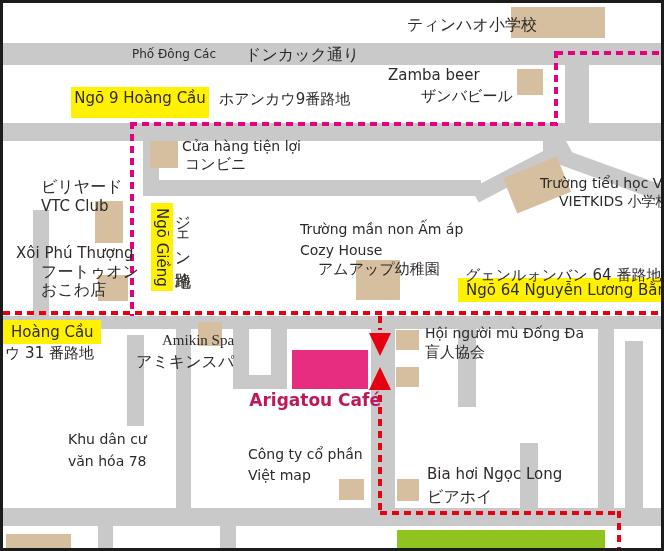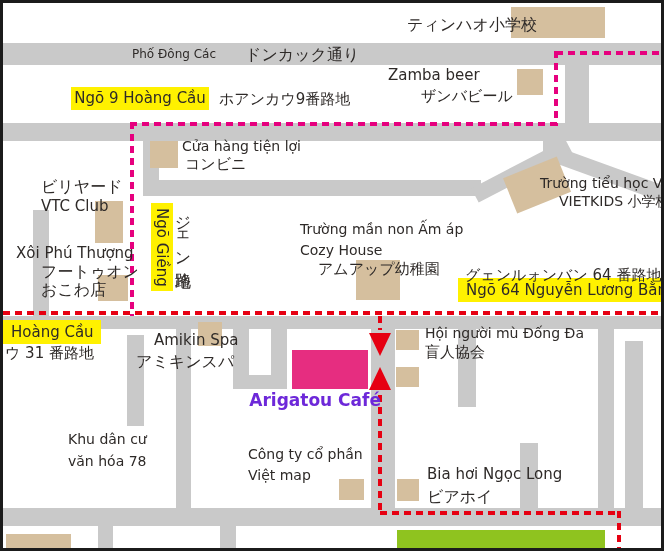--- a/index.html
+++ b/index.html
@@ -19,21 +19,21 @@
   .dash-h-pink{position:absolute;height:4px;z-index:3;background:repeating-linear-gradient(90deg,#e6007e 0 7px,transparent 7px 12px);}
   .dash-v-pink{position:absolute;width:4px;z-index:3;background:repeating-linear-gradient(180deg,#e6007e 0 7px,transparent 7px 12px);}
   .dash-h-red{position:absolute;height:4px;z-index:3;background:repeating-linear-gradient(90deg,#e60012 0 7px,transparent 7px 12px);}
   .dash-v-red{position:absolute;width:4px;z-index:3;background:repeating-linear-gradient(180deg,#e60012 0 7px,transparent 7px 12px);}
   .cafe-rect{position:absolute;background:#e62d80;z-index:2;}
   .green-rect{position:absolute;background:#8fc31f;z-index:2;}
   .arrow-down{position:absolute;width:0;height:0;z-index:4;
     border-left:11px solid transparent;border-right:11px solid transparent;border-top:23px solid #e60012;}
   .arrow-up{position:absolute;width:0;height:0;z-index:4;
     border-left:11px solid transparent;border-right:11px solid transparent;border-bottom:23px solid #e60012;}
-  .cafe-label{position:absolute;z-index:5;color:#6d28d9;font-weight:bold;font-size:17px;line-height:19px;text-align:right;white-space:nowrap;}
+  .cafe-label{position:absolute;z-index:5;color:#be185d;font-weight:bold;font-size:17px;line-height:19px;text-align:right;white-space:nowrap;}
 </style>
 </head>
 <body>
 
 <div class="map">
 
   <div class="road" style="left:0;top:40px;width:664px;height:22px;"></div>
   <div class="road" style="left:0;top:120px;width:664px;height:18px;"></div>
   <div class="road" style="left:562px;top:62px;width:24px;height:58px;"></div>
   <div class="road" style="left:140px;top:138px;width:16px;height:42px;"></div>
@@ -85,21 +85,21 @@
   <div class="bld" style="left:3px;top:531px;width:65px;height:17px;"></div>
 
   <div class="cafe-rect" style="left:289px;top:347px;width:76px;height:39px;"></div>
   <div class="green-rect" style="left:394px;top:527px;width:208px;height:21px;"></div>
 
   <div class="txt jpl" style="left:404px;top:12px;">ティンハオ小学校</div>
 
   <div class="txt" style="left:129px;top:42px;font-size:12px;">Phố Đông Các</div>
   <div class="txt jpl" style="left:242px;top:42px;">ドンカック通り</div>
 
-  <div class="ylab" style="left:68px;top:84px;width:138px;height:23px;text-align:center;">Ngõ 9 Hoàng Cầu</div>
+  <div class="ylab" style="left:68px;top:84px;width:138px;height:31px;text-align:center;">Ngõ 9 Hoàng Cầu</div>
   <div class="txt jp" style="left:216px;top:87px;">ホアンカウ9番路地</div>
 
   <div class="txt jp" style="left:418px;top:84px;">ザンバビール</div>
   <div class="txt jp" style="left:385px;top:63px;">Zamba beer</div>
 
   <div class="txt" style="left:179px;top:134px;">Cửa hàng tiện lợi</div>
   <div class="txt jp" style="left:182px;top:152px;">コンビニ</div>
 
   <div class="txt jpl" style="left:38px;top:174px;">ビリヤード</div>
   <div class="txt jp" style="left:38px;top:194px;">VTC Club</div>
@@ -117,21 +117,21 @@
 
   <div class="txt" style="left:537px;top:171px;">Trường tiểu học VI</div>
   <div class="txt" style="left:556px;top:189px;">VIETKIDS 小学校</div>
 
   <div class="txt jp" style="left:462px;top:263px;">グェンルォンバン 64 番路地</div>
   <div class="ylab" style="left:455px;top:275px;width:209px;height:24px;line-height:24px;padding-left:8px;">Ngõ 64 Nguyễn Lương Bằng</div>
 
   <div class="ylab" style="left:0;top:317px;width:90px;height:24px;line-height:24px;padding-left:8px;">Hoàng Cầu</div>
   <div class="txt jp" style="left:2px;top:341px;">ウ 31 番路地</div>
 
-  <div class="txt jp" style="left:151px;top:328px;">Amikin Spa</div>
+  <div class="txt jp" style="left:159px;top:328px;font-family:Liberation Serif, serif;">Amikin Spa</div>
   <div class="txt jpl" style="left:133px;top:349px;">アミキンスパ</div>
 
   <div class="txt" style="left:65px;top:427px;">Khu dân cư</div>
   <div class="txt" style="left:65px;top:449px;">văn hóa 78</div>
 
   <div class="cafe-label" style="left:196px;top:388px;width:182px;">
     <div>Arigatou Café</div>
   </div>
 
   <div class="txt" style="left:422px;top:321px;">Hội người mù Đống Đa</div>

